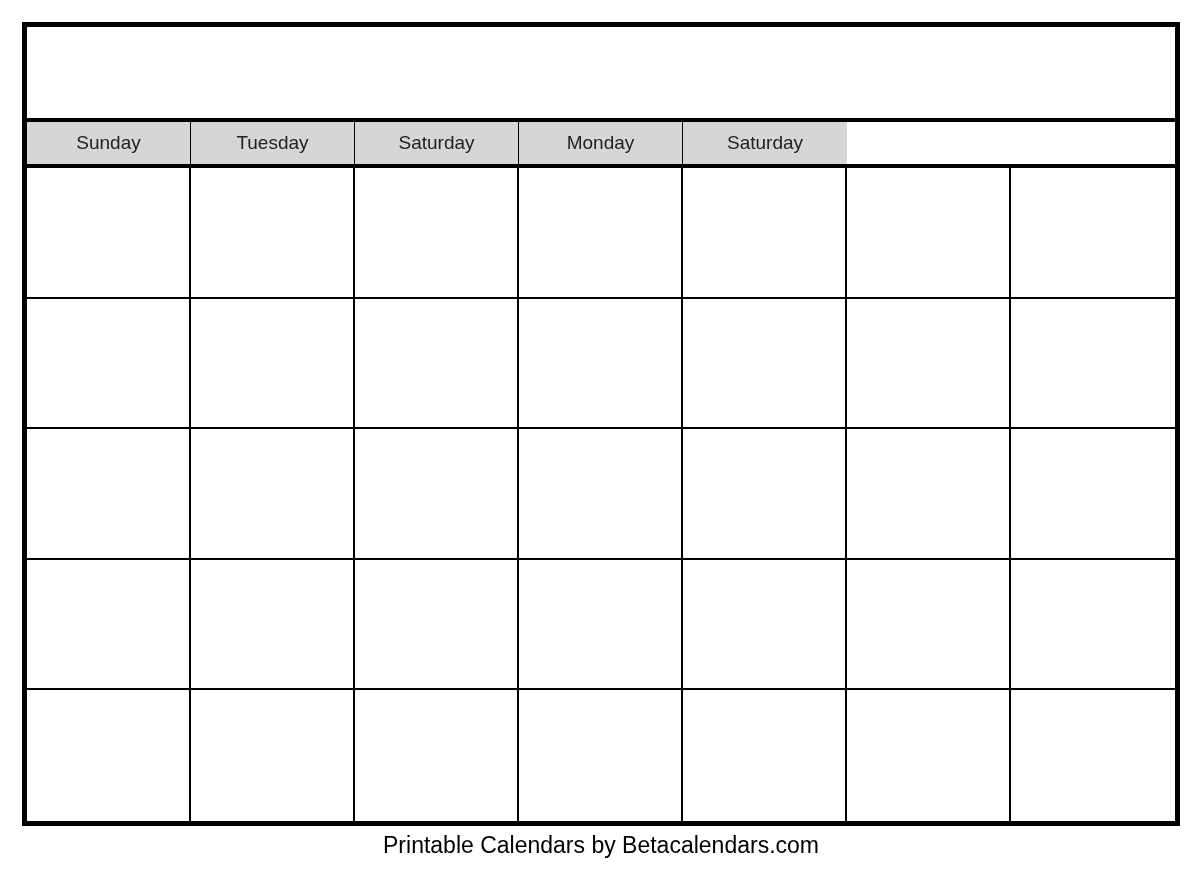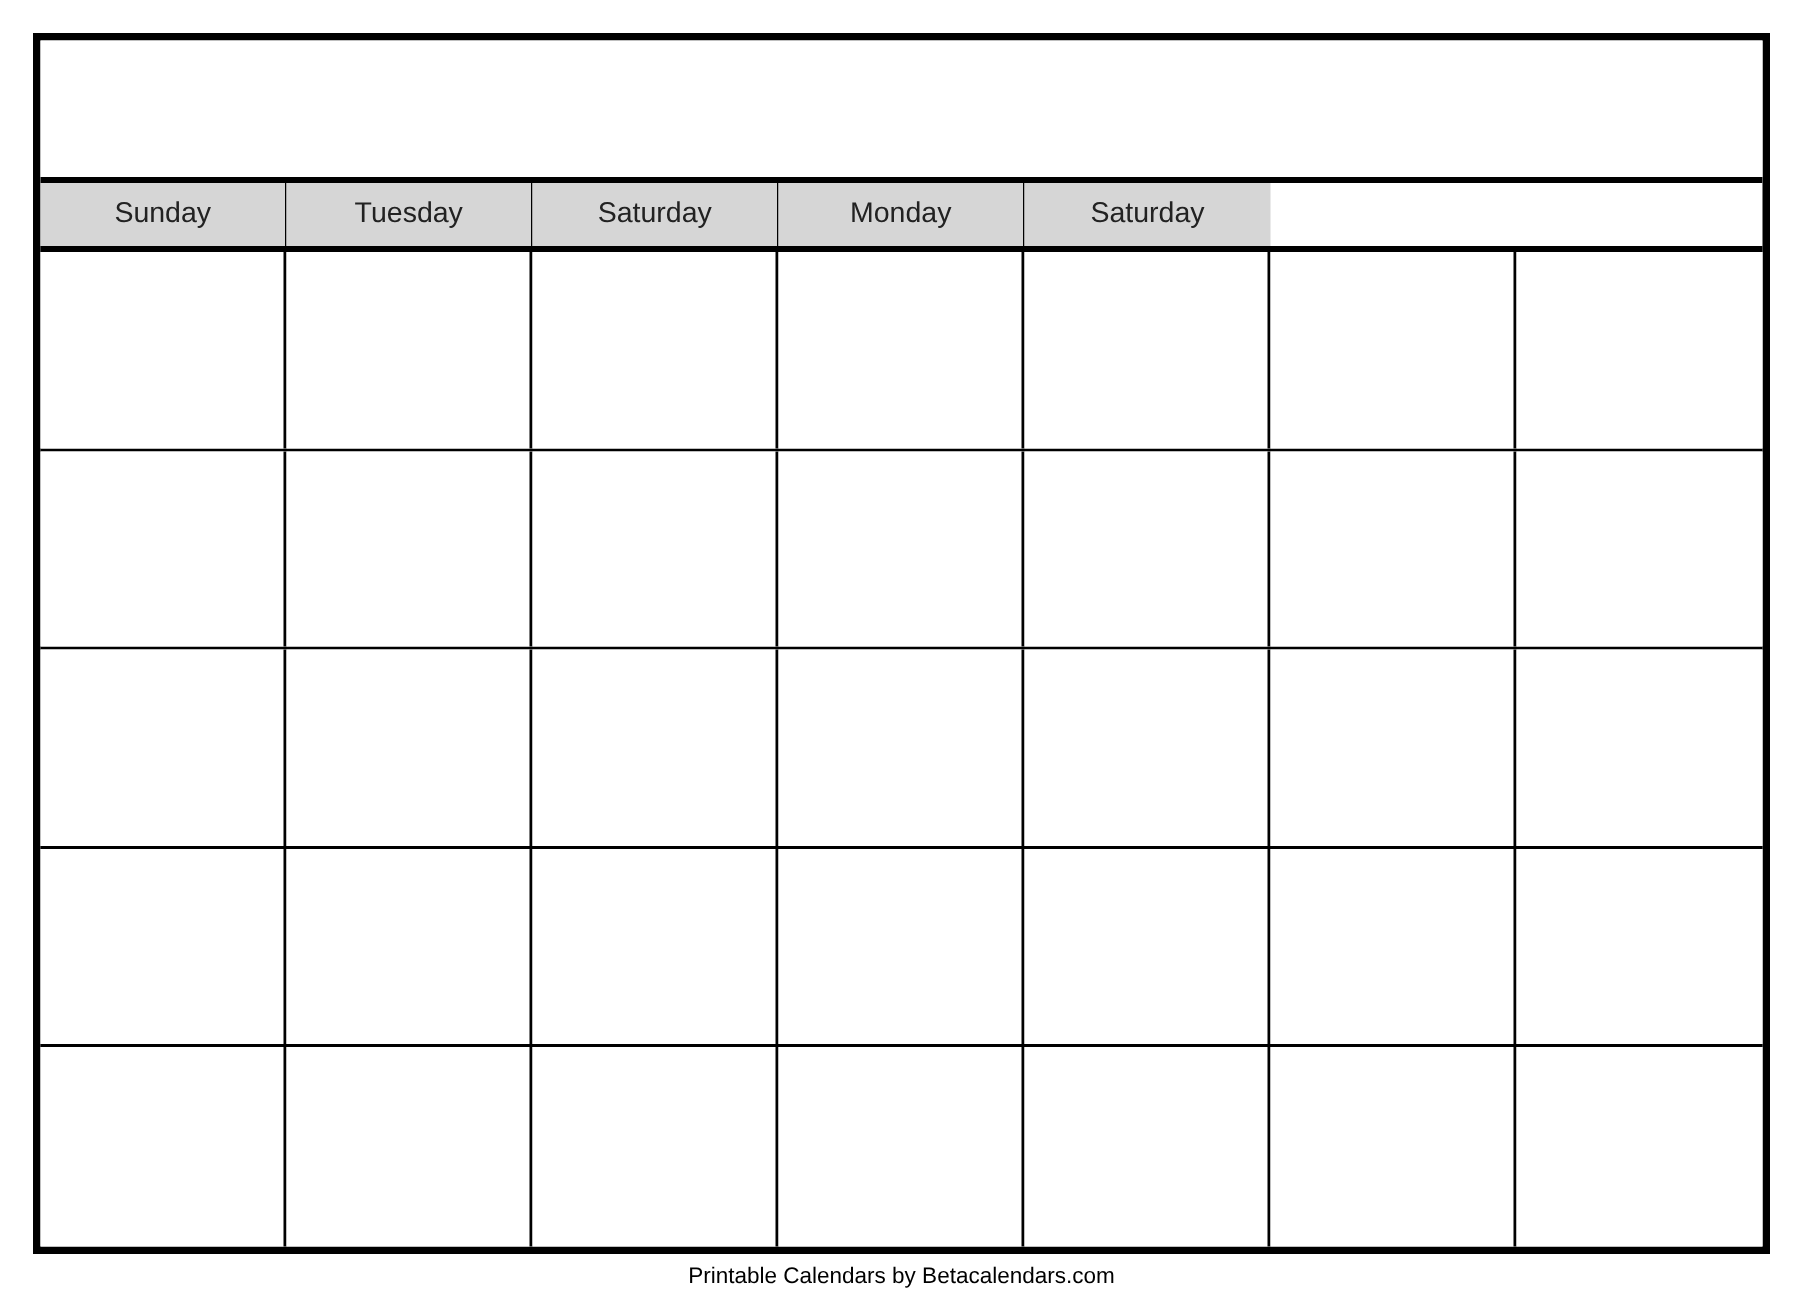--- a/index.html
+++ b/index.html
@@ -60,21 +60,21 @@
     }
     .day-cell {
       border-right: 2px solid #000;
       background: #fff;
     }
     .day-cell:last-child {
       border-right: none;
     }
     .footer-credit {
       text-align: center;
-      font-size: 15px;
+      font-size: 23px;
       color: #000;
       padding: 6px 0 10px 0;
       font-weight: 400;
     }
   </style>
 </head>
 <body>
 
 <div class="calendar-wrap">
   <div class="title-bar">

